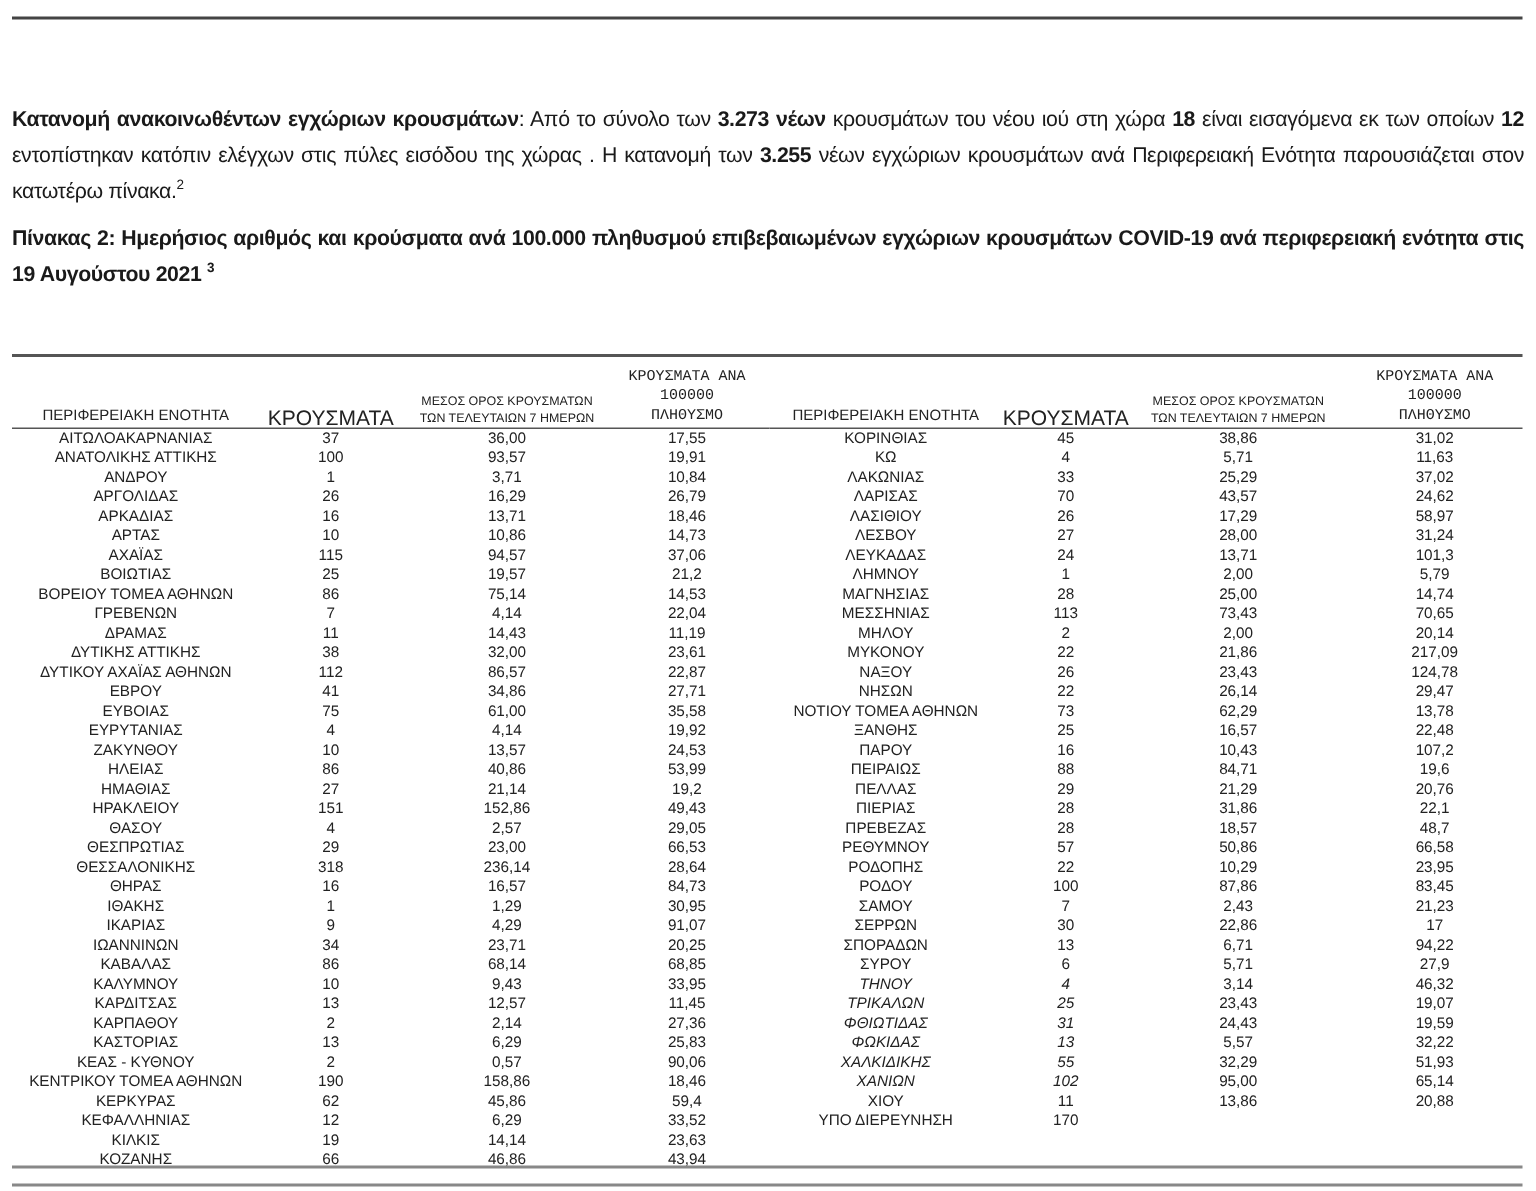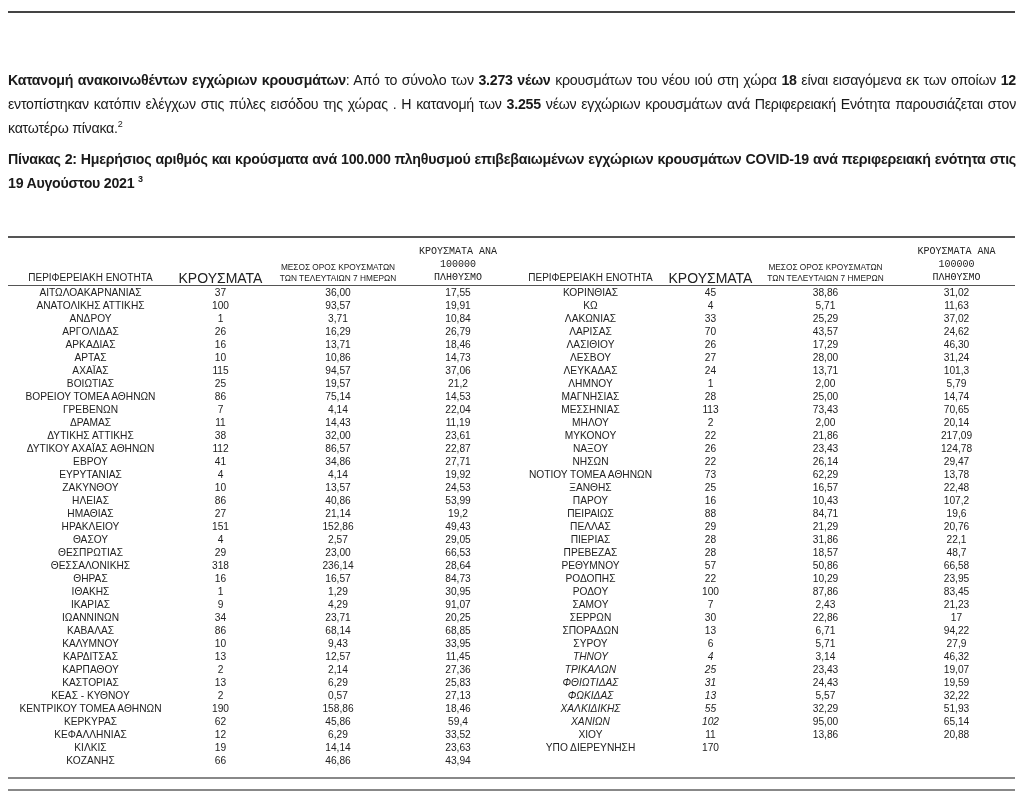--- a/index.html
+++ b/index.html
@@ -139,20 +139,26 @@
         <span class="c2">86,57</span>
         <span class="c3">22,87</span>
       </div>
       <div class="row">
         <span class="c0">ΕΒΡΟΥ</span>
         <span class="c1">41</span>
         <span class="c2">34,86</span>
         <span class="c3">27,71</span>
       </div>
       <div class="row">
+        <span class="c0">ΕΥΒΟΙΑΣ</span>
+        <span class="c1">75</span>
+        <span class="c2">61,00</span>
+        <span class="c3">35,58</span>
+      </div>
+      <div class="row">
         <span class="c0">ΕΥΡΥΤΑΝΙΑΣ</span>
         <span class="c1">4</span>
         <span class="c2">4,14</span>
         <span class="c3">19,92</span>
       </div>
       <div class="row">
         <span class="c0">ΖΑΚΥΝΘΟΥ</span>
         <span class="c1">10</span>
         <span class="c2">13,57</span>
         <span class="c3">24,53</span>
@@ -244,21 +250,21 @@
       <div class="row">
         <span class="c0">ΚΑΣΤΟΡΙΑΣ</span>
         <span class="c1">13</span>
         <span class="c2">6,29</span>
         <span class="c3">25,83</span>
       </div>
       <div class="row">
         <span class="c0">ΚΕΑΣ - ΚΥΘΝΟΥ</span>
         <span class="c1">2</span>
         <span class="c2">0,57</span>
-        <span class="c3">27,13</span>
+        <span class="c3">90,06</span>
       </div>
       <div class="row">
         <span class="c0">ΚΕΝΤΡΙΚΟΥ ΤΟΜΕΑ ΑΘΗΝΩΝ</span>
         <span class="c1">190</span>
         <span class="c2">158,86</span>
         <span class="c3">18,46</span>
       </div>
       <div class="row">
         <span class="c0">ΚΕΡΚΥΡΑΣ</span>
         <span class="c1">62</span>
@@ -315,21 +321,21 @@
       <div class="row">
         <span class="c0">ΛΑΡΙΣΑΣ</span>
         <span class="c1">70</span>
         <span class="c2">43,57</span>
         <span class="c3">24,62</span>
       </div>
       <div class="row">
         <span class="c0">ΛΑΣΙΘΙΟΥ</span>
         <span class="c1">26</span>
         <span class="c2">17,29</span>
-        <span class="c3">46,30</span>
+        <span class="c3">58,97</span>
       </div>
       <div class="row">
         <span class="c0">ΛΕΣΒΟΥ</span>
         <span class="c1">27</span>
         <span class="c2">28,00</span>
         <span class="c3">31,24</span>
       </div>
       <div class="row">
         <span class="c0">ΛΕΥΚΑΔΑΣ</span>
         <span class="c1">24</span>

